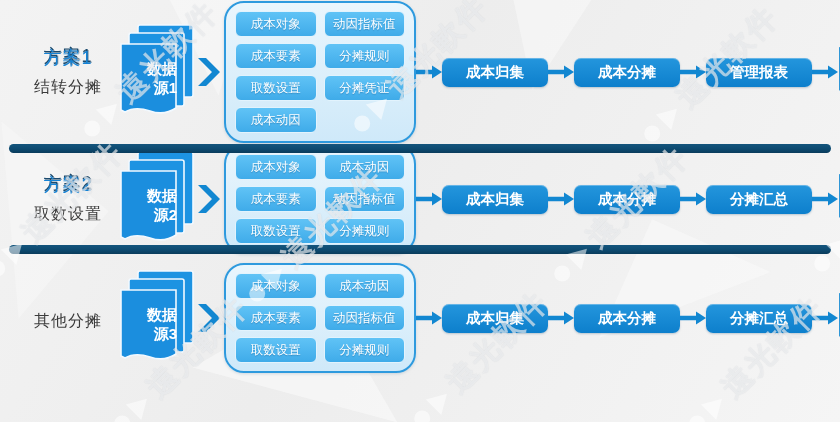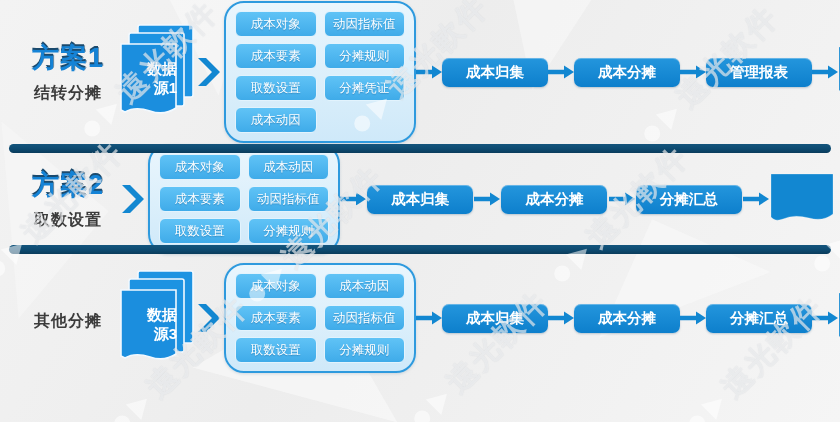--- a/index.html
+++ b/index.html
@@ -16,23 +16,23 @@
   .t5{top:320px;left:220px;border-width:0 150px 150px 0;border-color:transparent #fbfbfb transparent transparent;transform:rotate(-30deg);}
 
   .row{position:relative;display:flex;align-items:center;padding-left:16px;z-index:2;}
   .row1{height:144px;}
   .row2{height:92px;}
   .row3{height:128px;}
   .divider{height:9px;margin:0 9px;border-radius:6px;z-index:3;position:relative;
     background:linear-gradient(180deg,#14557d,#0d4a70 55%,#0a3c5c);}
 
   .scheme-label{width:104px;flex:0 0 104px;text-align:center;}
-  .scheme-title{font-size:27px;font-weight:bold;color:#1583d6;letter-spacing:1px;
+  .scheme-title{font-size:18px;font-weight:normal;color:#1583d6;letter-spacing:1px;
     text-shadow:0 -2px 0 #1b4a6d, 1px -1px 0 rgba(27,74,109,.55);}
-  .scheme-subtitle{font-size:16px;color:#3b3b3b;margin-top:7px;letter-spacing:1px;font-weight:bold;}
+  .scheme-subtitle{font-size:16px;color:#3b3b3b;margin-top:7px;letter-spacing:1px;}
 
   .source-stack{position:relative;width:76px;height:96px;flex:0 0 76px;}
   .source-stack svg{position:absolute;left:0;top:0;}
   .source-label{position:absolute;left:7px;top:18px;width:56px;height:72px;
     display:flex;align-items:center;justify-content:center;text-align:right;
     color:#fff;font-size:15px;line-height:1.3;font-weight:bold;padding:0 6px;box-sizing:border-box;}
 
   .chevron{flex:0 0 24px;margin:0 3px 0 1px;display:flex;align-items:center;}
 
   .config-box{flex:0 0 170px;width:170px;border:2px solid #2e9ade;border-radius:20px;
@@ -133,20 +133,28 @@
       </div>
   </section>
 
   <div class="divider"></div>
 
   <section class="row row2">
     <div class="scheme-label">
       <div class="scheme-title">方案2</div>
       <div class="scheme-subtitle">取数设置</div>
     </div>
+    <div class="source-stack">
+        <svg width="76" height="96" viewBox="0 0 76 96">
+    <rect x="18" y="1" width="55" height="72" rx="2" fill="#1d93e2" stroke="#f2f9ff" stroke-width="1.6"></rect>
+    <rect x="9" y="9" width="55" height="73" rx="2" fill="#1d93e2" stroke="#f2f9ff" stroke-width="1.6"></rect>
+    <path d="M1,20 H56 V84 Q44,92 30,87 Q15,82 5,88 L1,86 Z" fill="#1b8ede" stroke="#f2f9ff" stroke-width="1.6"></path>
+  </svg>
+      <div class="source-label">数据源2</div>
+    </div>
     <div class="chevron">
       <svg width="24" height="30" viewBox="0 0 24 30">
           <polygon points="1,1 15,15 1,29 9,29 23,15 9,1" fill="#1287d1"></polygon>
         </svg>
     </div>
     <div class="config-box">
       <div class="config-col">
           <div class="config-btn">成本对象</div>
           <div class="config-btn">成本要素</div>
           <div class="config-btn">取数设置</div>

